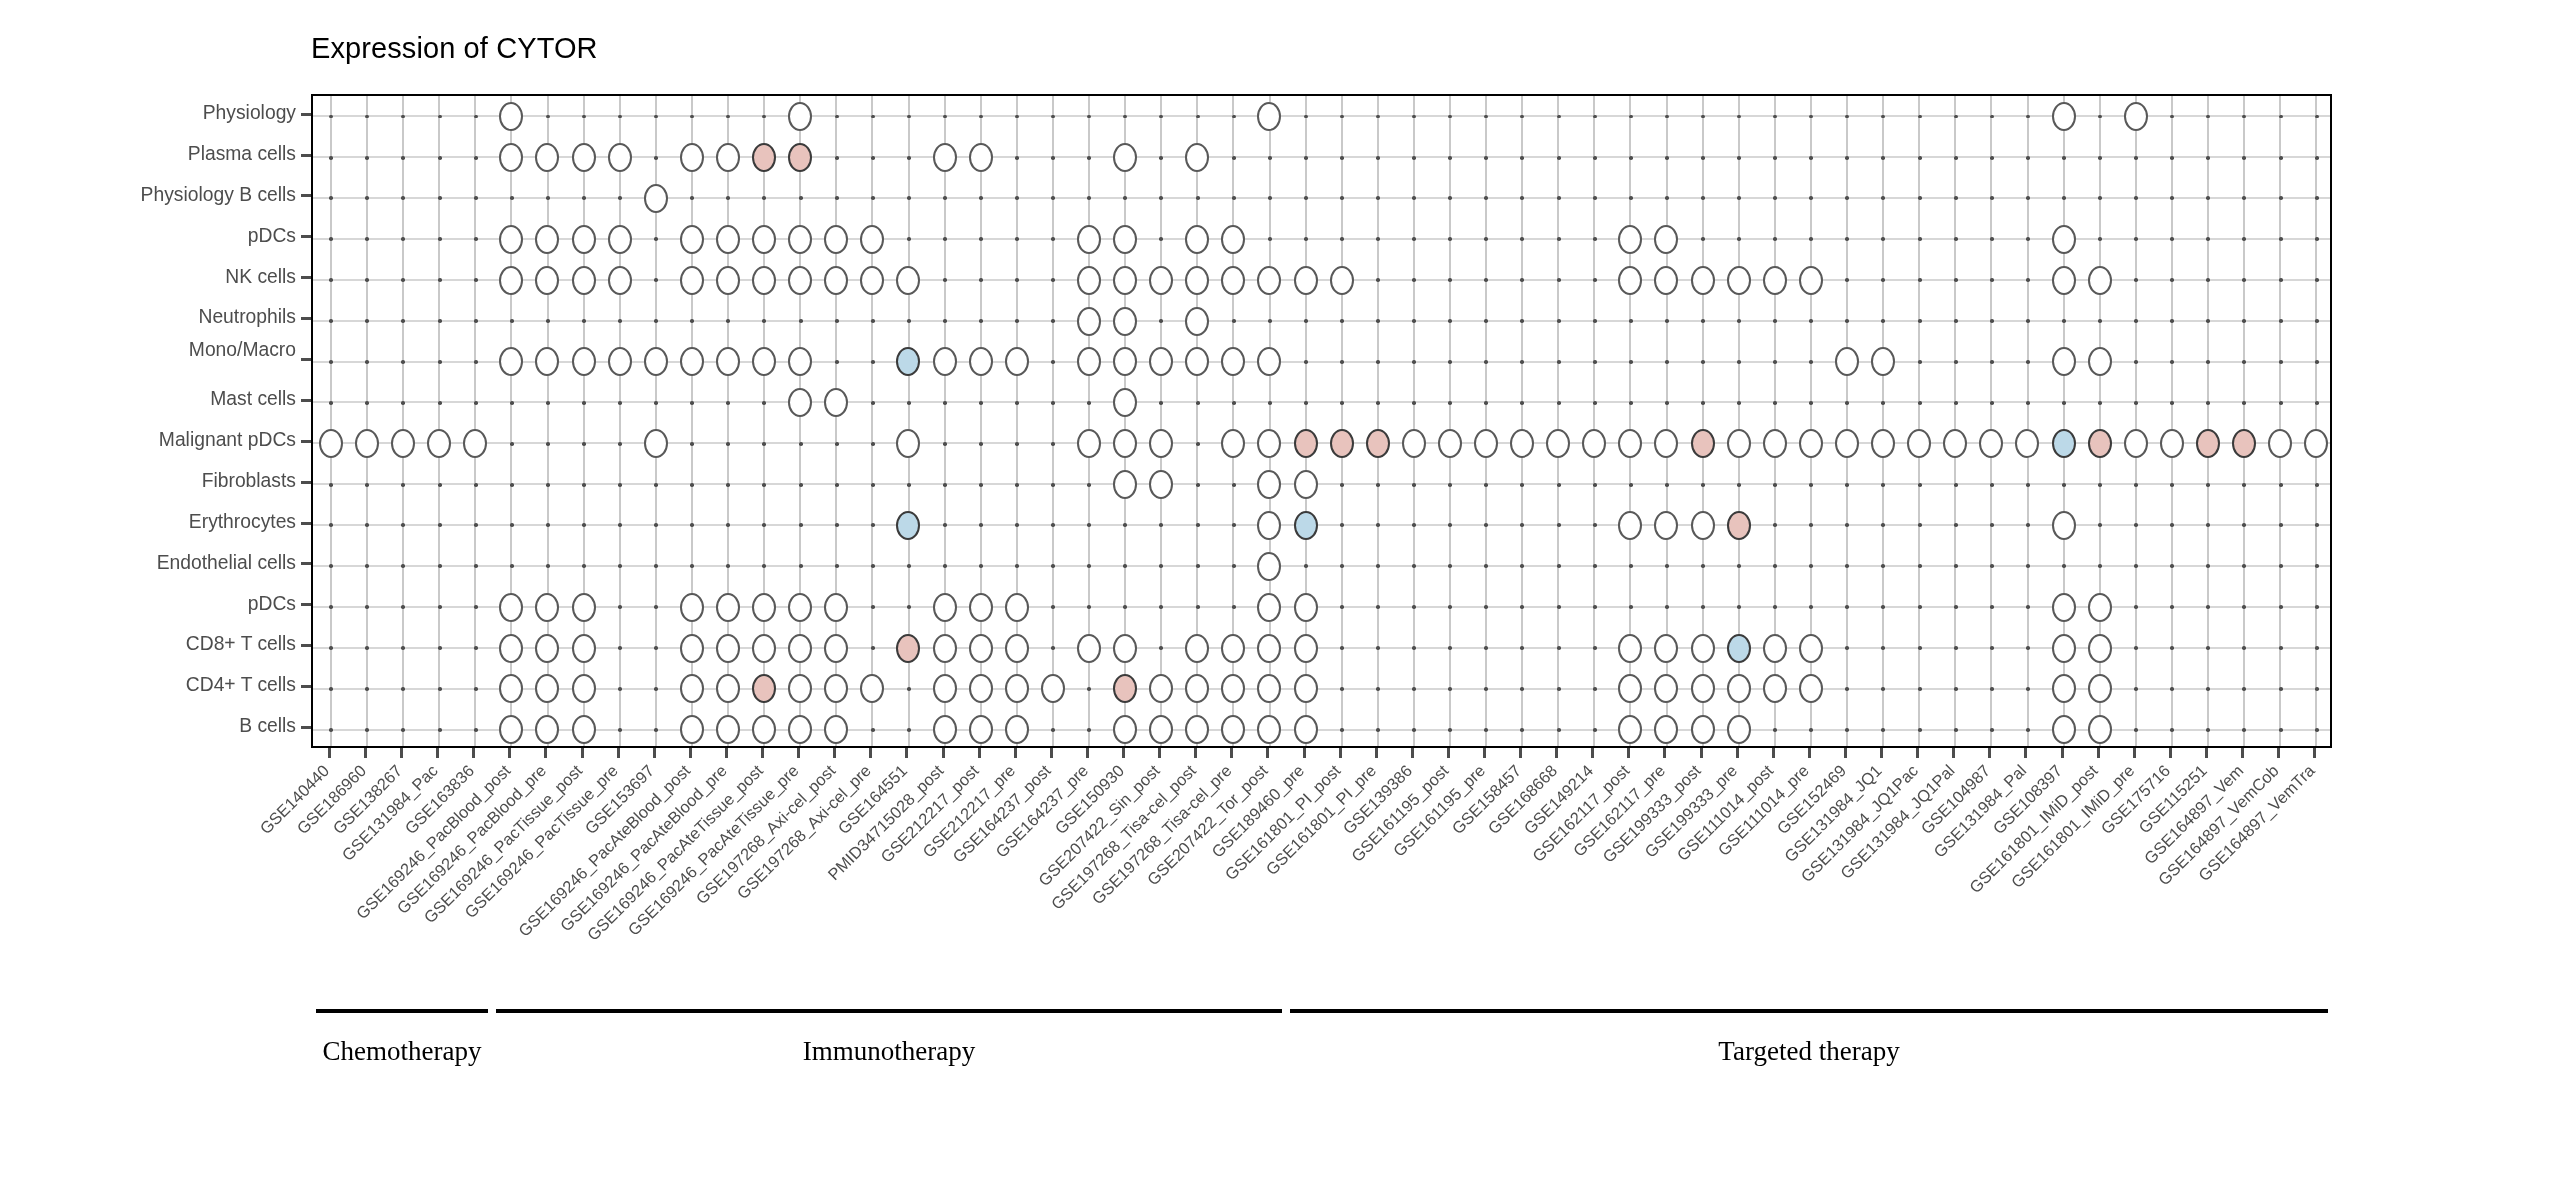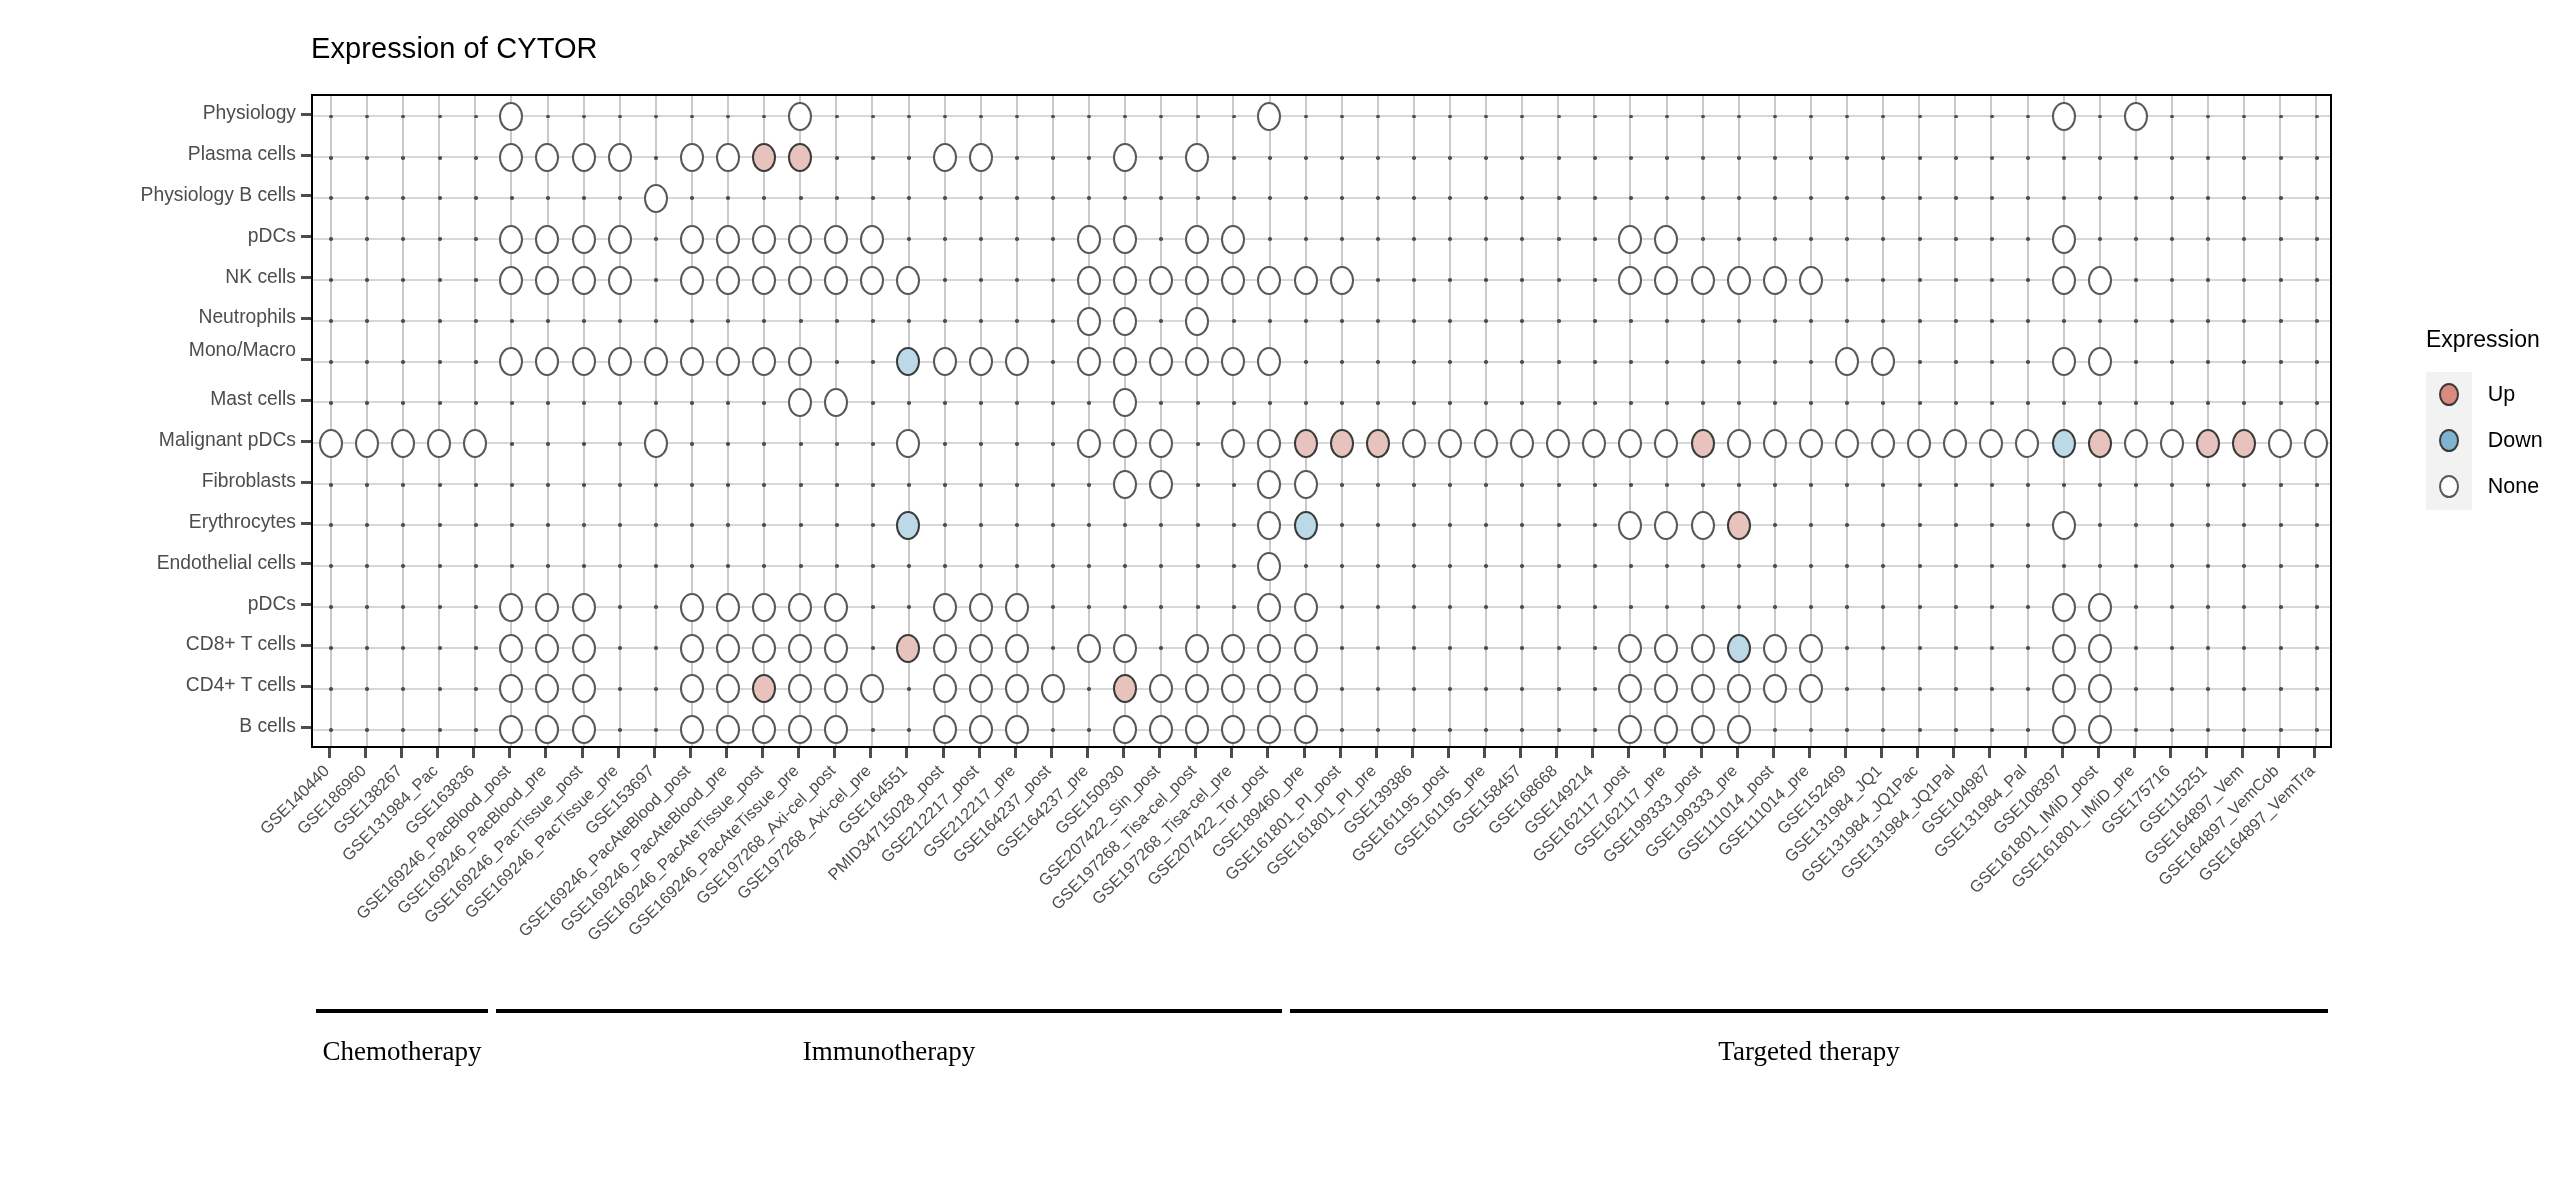--- a/index.html
+++ b/index.html
@@ -1549,38 +1549,15 @@
     </div>
   <div id="brackets">
       <div class="brkline" style="left: 316px; width: 172px; top: 1009px;"></div>
       <div class="brklab" style="left: 316px; width: 172px; top: 1036px;">Chemotherapy</div>
       <div class="brkline" style="left: 496px; width: 786px; top: 1009px;"></div>
       <div class="brklab" style="left: 496px; width: 786px; top: 1036px;">Immunotherapy</div>
       <div class="brkline" style="left: 1290px; width: 1038px; top: 1009px;"></div>
       <div class="brklab" style="left: 1290px; width: 1038px; top: 1036px;">Targeted therapy</div>
     </div>
 
-  <div id="legend">
-    <div id="legend-title">Expression</div>
-    <div id="legend-items">
-        <div class="lgrow">
-          <div class="lgkey">
-            <div class="lgdot up"></div>
-          </div>
-          <div class="lglab">Up</div>
-        </div>
-        <div class="lgrow">
-          <div class="lgkey">
-            <div class="lgdot down"></div>
-          </div>
-          <div class="lglab">Down</div>
-        </div>
-        <div class="lgrow">
-          <div class="lgkey">
-            <div class="lgdot none"></div>
-          </div>
-          <div class="lglab">None</div>
-        </div>
-      </div>
-  </div>
 
 </div>
 
 
 </body></html>

